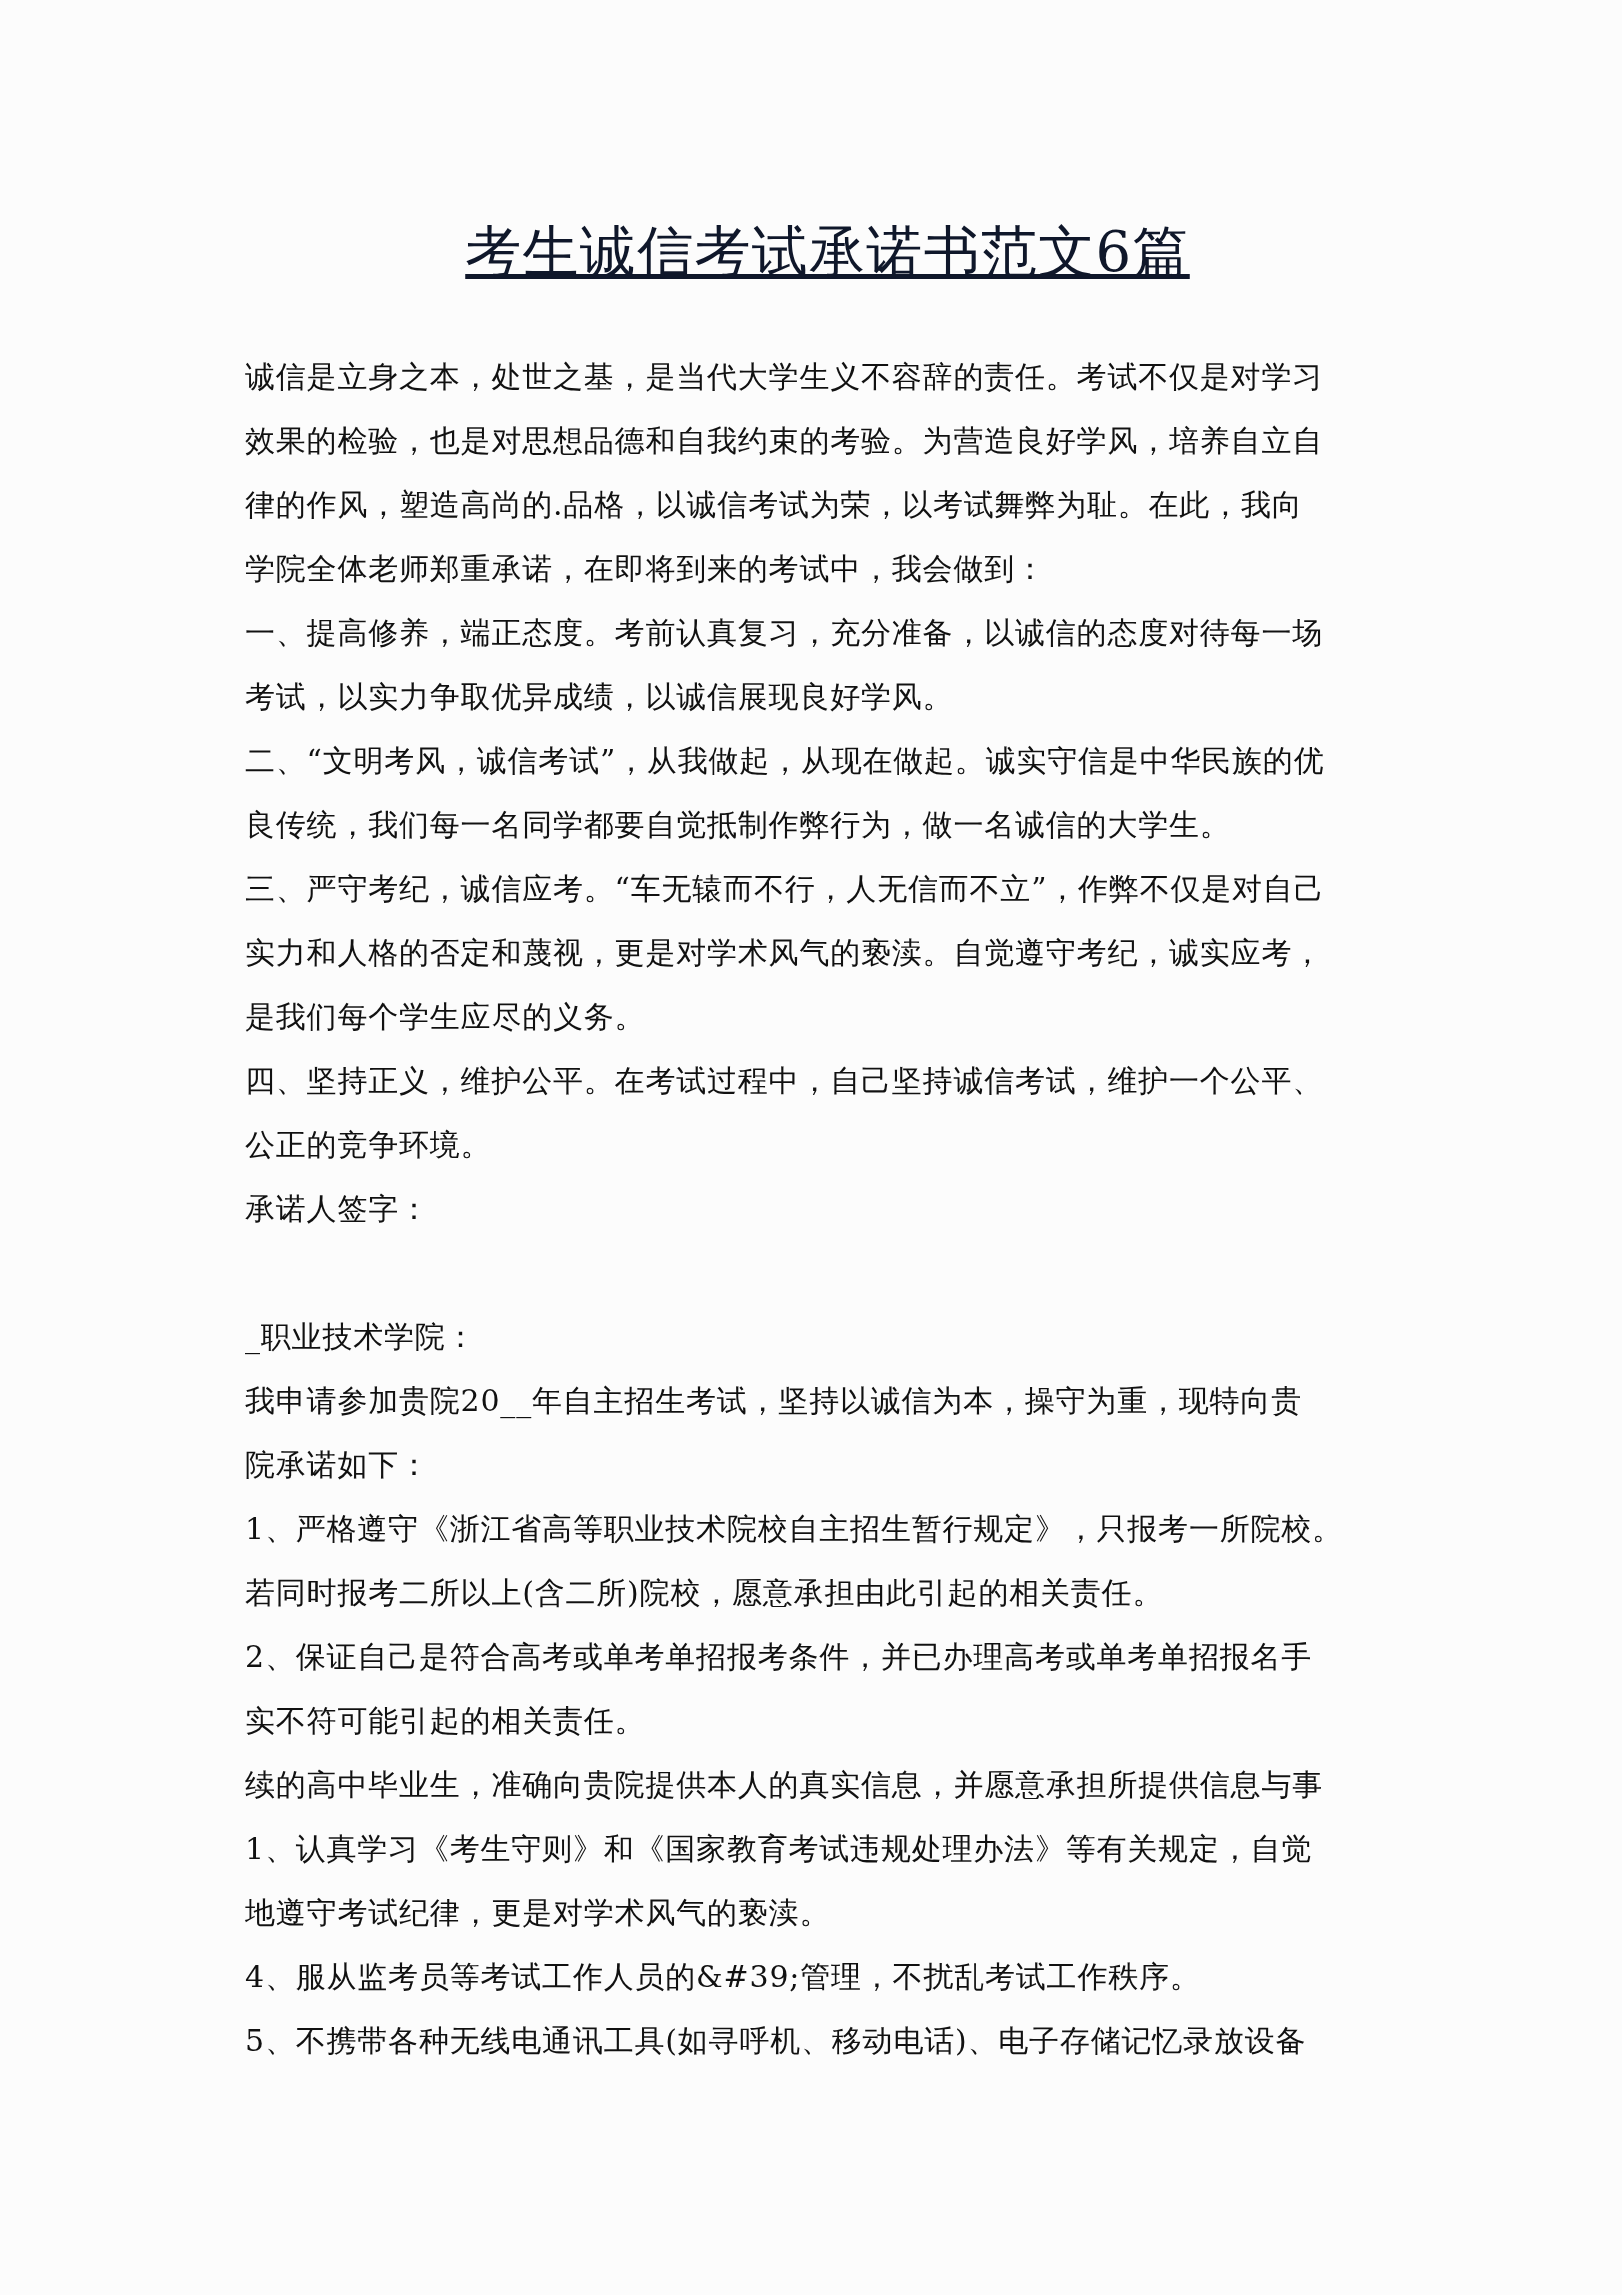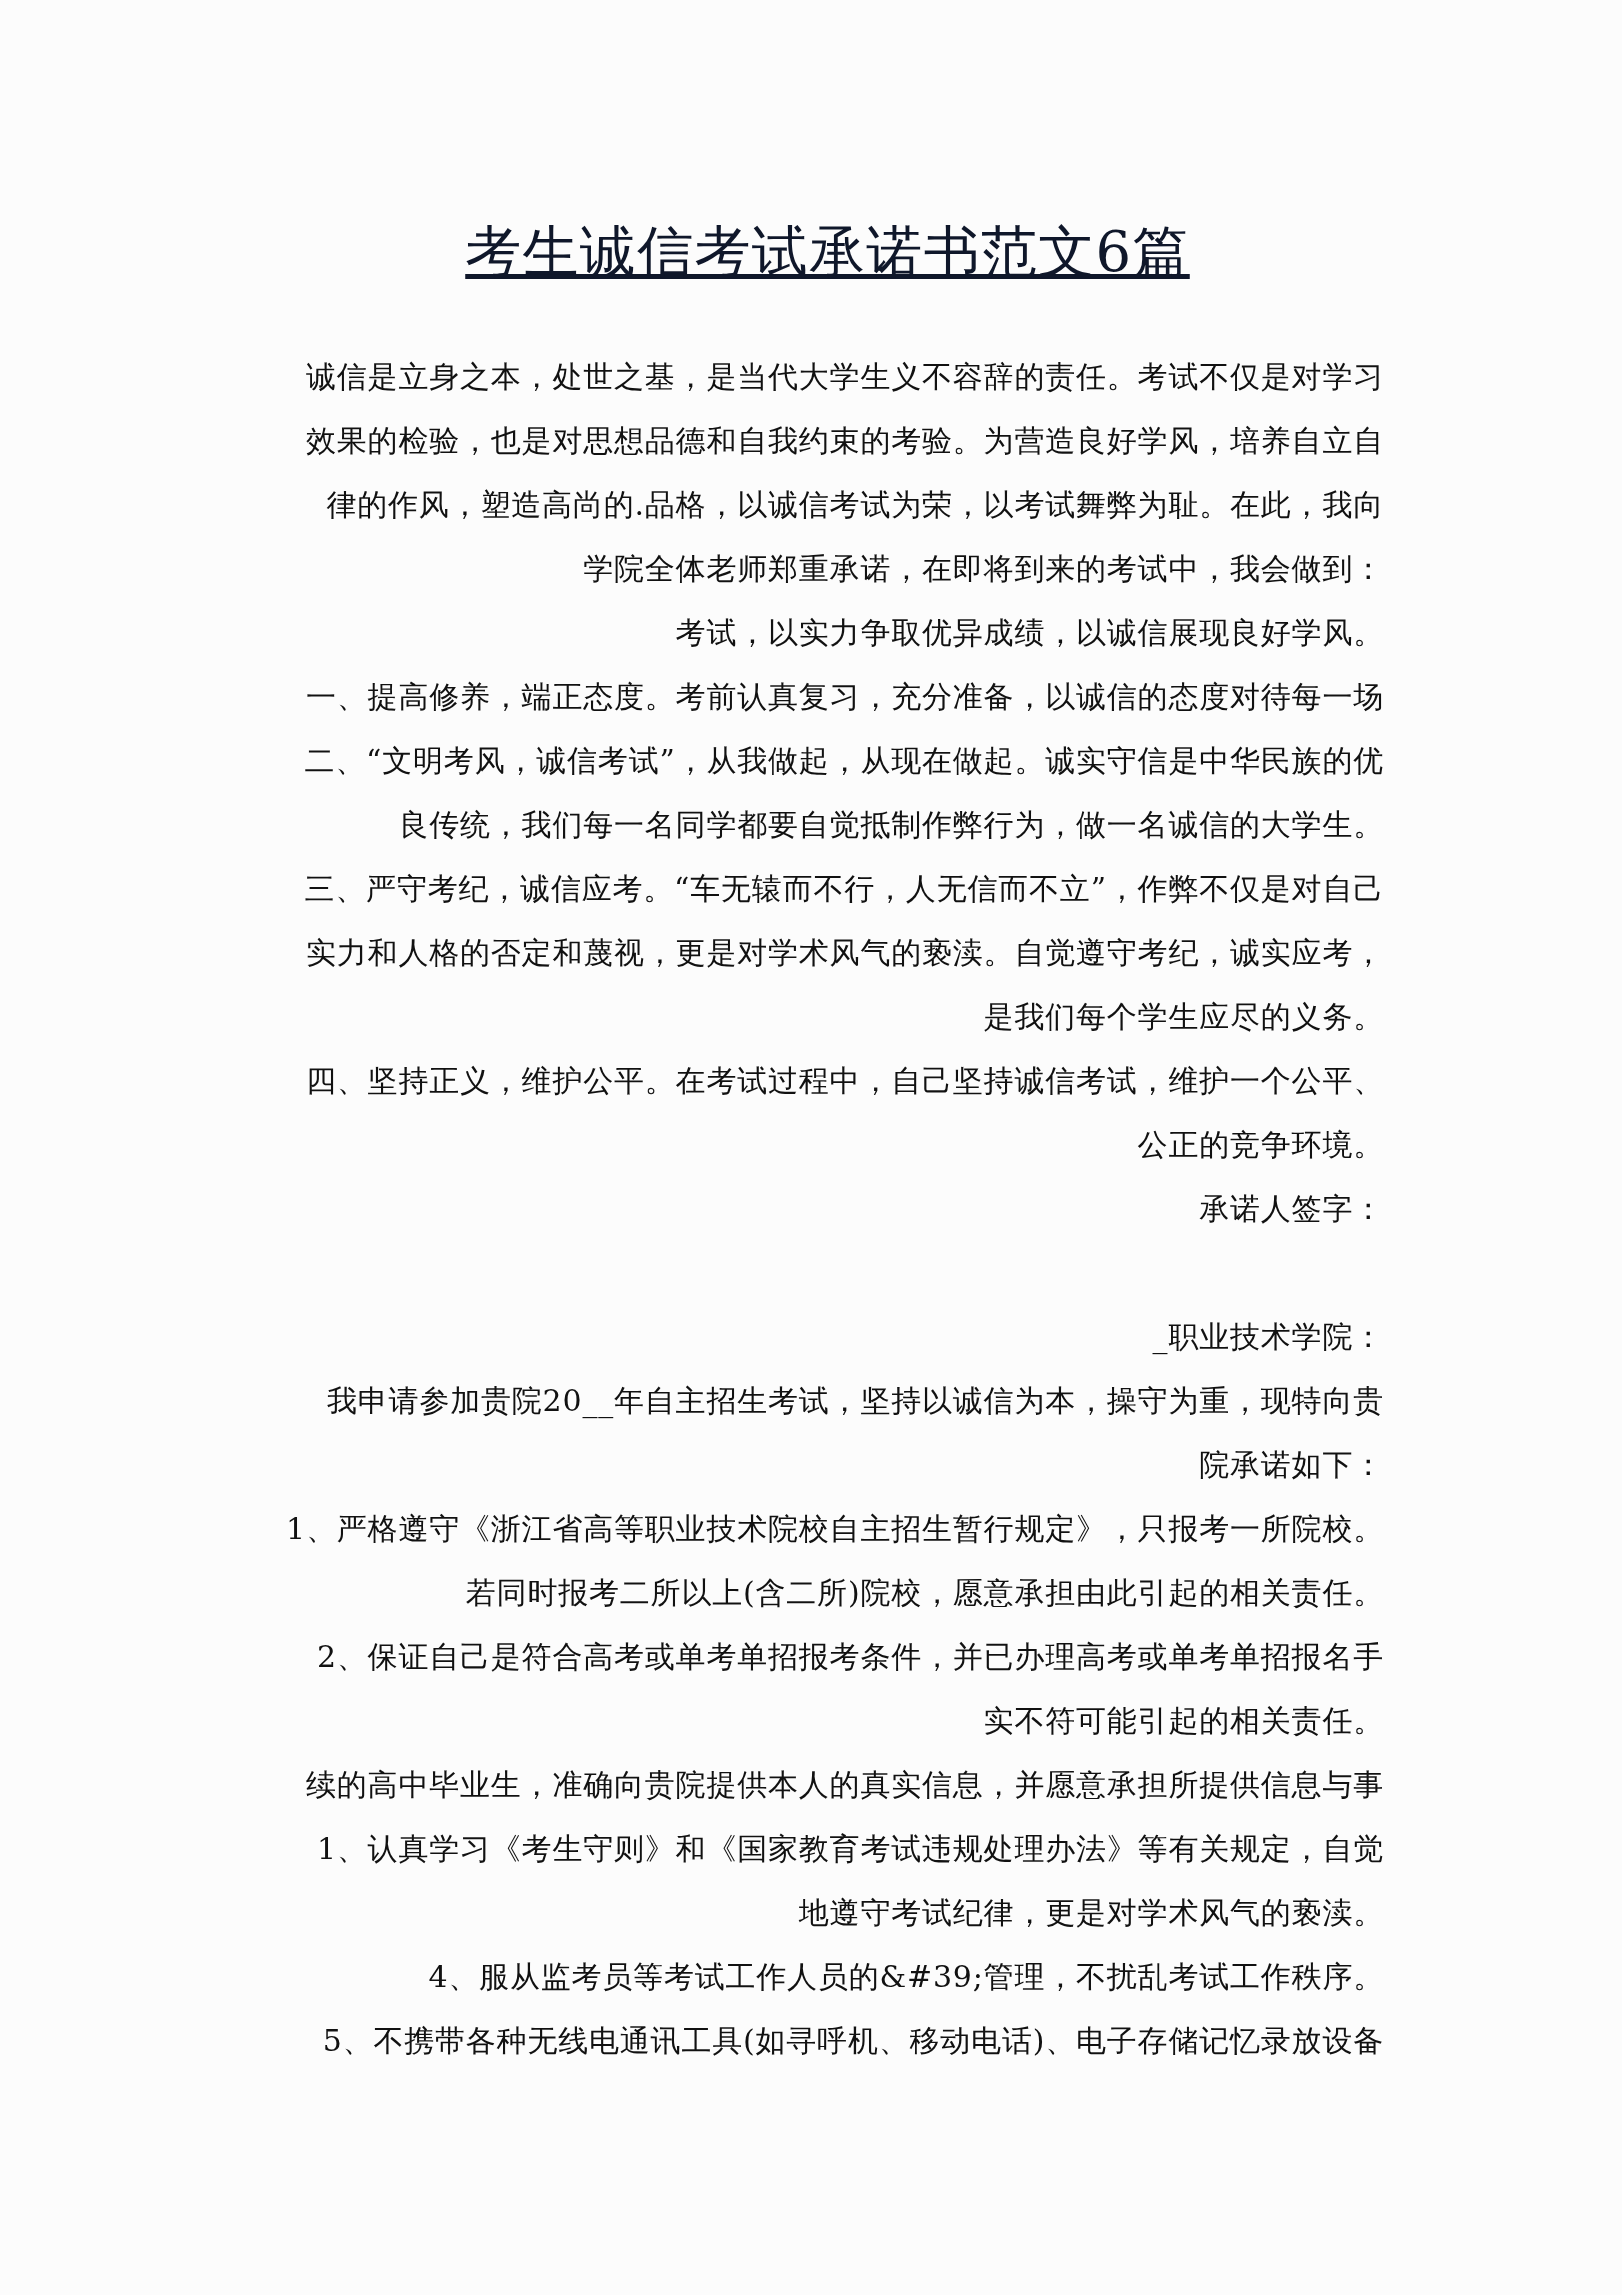--- a/index.html
+++ b/index.html
@@ -35,21 +35,20 @@
       font-weight: normal;
       margin: 16px;
       color: #0f172a;
       text-decoration: underline;
     }
     .body {
       position: absolute;
       left: 245px;
       top: 345px;
       width: 1139px;
-      text-align: right;
     }
     .line {
       display: block;
       height: 64px;
       line-height: 64px;
       font-size: 30px;
       white-space: nowrap;
       letter-spacing: 0.8px;
       margin: 0;
     }
@@ -62,22 +61,22 @@
 
 <div class="page">
   <h1 class="doc-title">考生诚信考试承诺书范文6篇</h1>
 
   <div class="body">
     <div>
       <p class="line">诚信是立身之本，处世之基，是当代大学生义不容辞的责任。考试不仅是对学习</p>
       <p class="line">效果的检验，也是对思想品德和自我约束的考验。为营造良好学风，培养自立自</p>
       <p class="line">律的作风，塑造高尚的.品格，以诚信考试为荣，以考试舞弊为耻。在此，我向</p>
       <p class="line">学院全体老师郑重承诺，在即将到来的考试中，我会做到：</p>
+      <p class="line">一、提高修养，端正态度。考前认真复习，充分准备，以诚信的态度对待每一场</p>
       <p class="line">考试，以实力争取优异成绩，以诚信展现良好学风。</p>
-      <p class="line">一、提高修养，端正态度。考前认真复习，充分准备，以诚信的态度对待每一场</p>
       <p class="line">二、“文明考风，诚信考试”，从我做起，从现在做起。诚实守信是中华民族的优</p>
       <p class="line">良传统，我们每一名同学都要自觉抵制作弊行为，做一名诚信的大学生。</p>
       <p class="line">三、严守考纪，诚信应考。“车无辕而不行，人无信而不立”，作弊不仅是对自己</p>
       <p class="line">实力和人格的否定和蔑视，更是对学术风气的亵渎。自觉遵守考纪，诚实应考，</p>
       <p class="line">是我们每个学生应尽的义务。</p>
       <p class="line">四、坚持正义，维护公平。在考试过程中，自己坚持诚信考试，维护一个公平、</p>
       <p class="line">公正的竞争环境。</p>
       <p class="line">承诺人签字：</p>
     </div>
 

